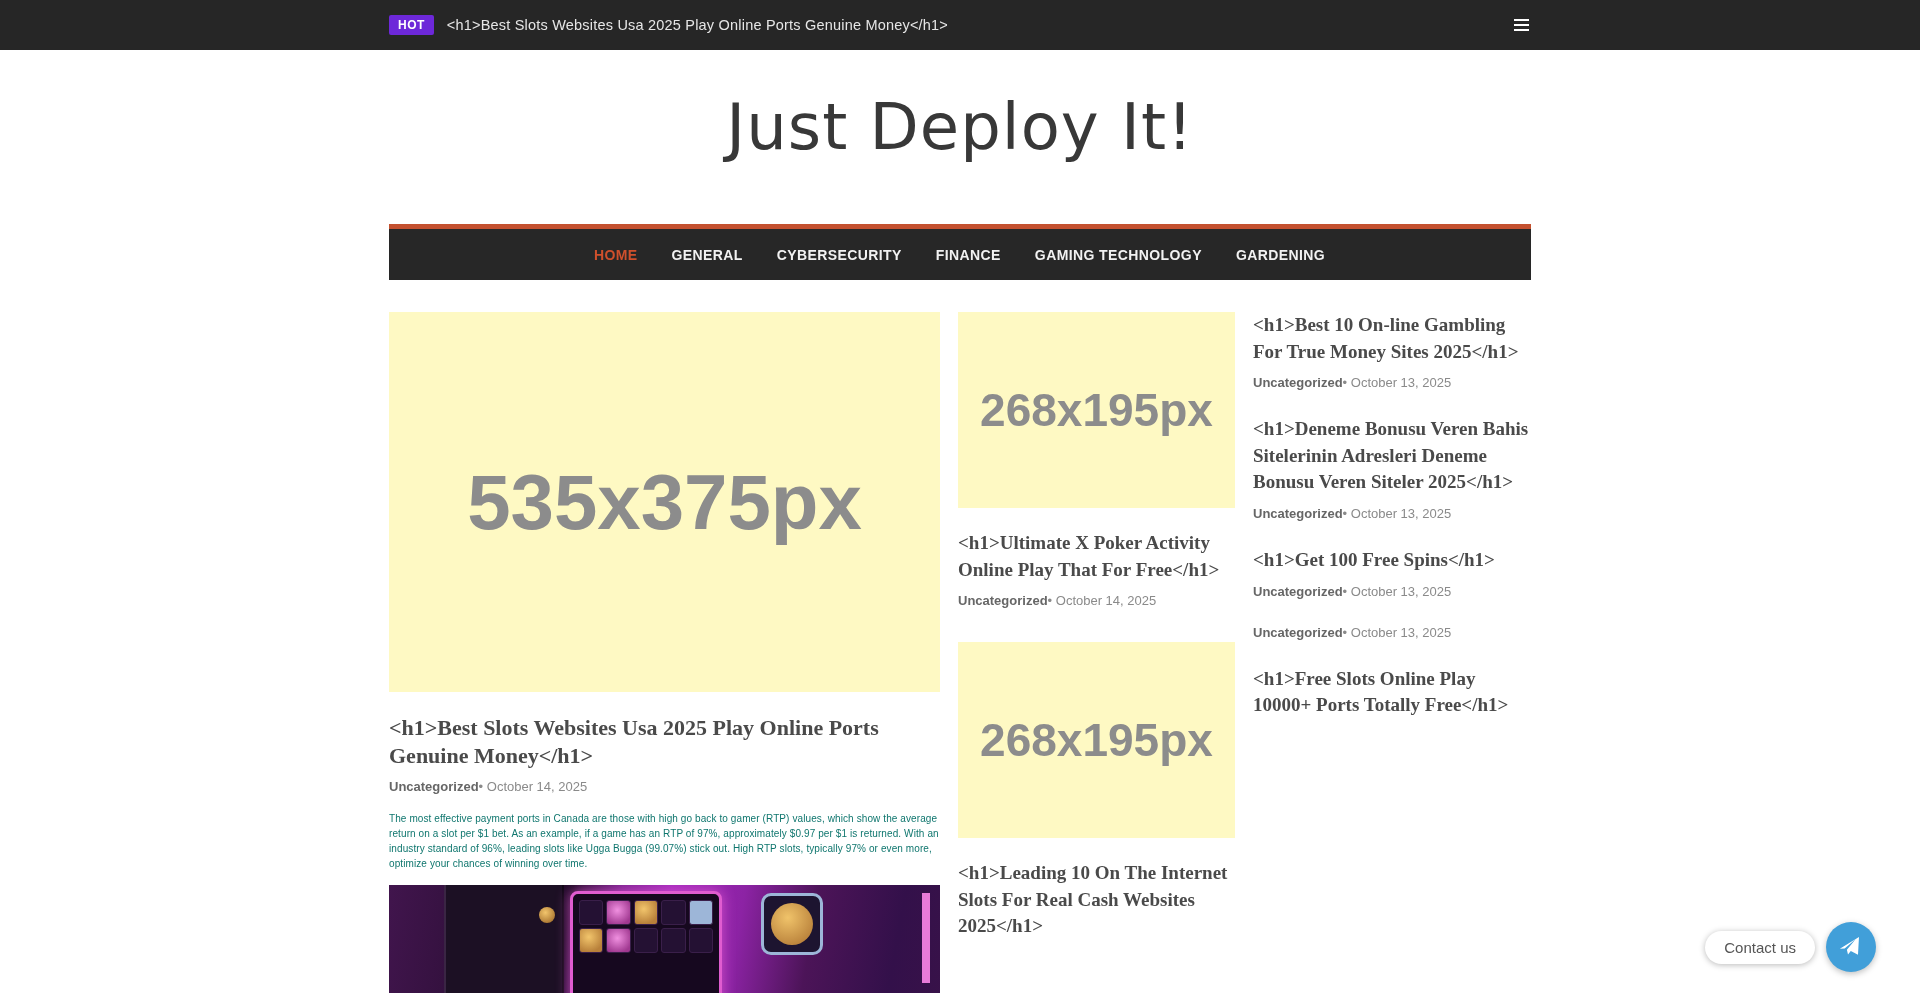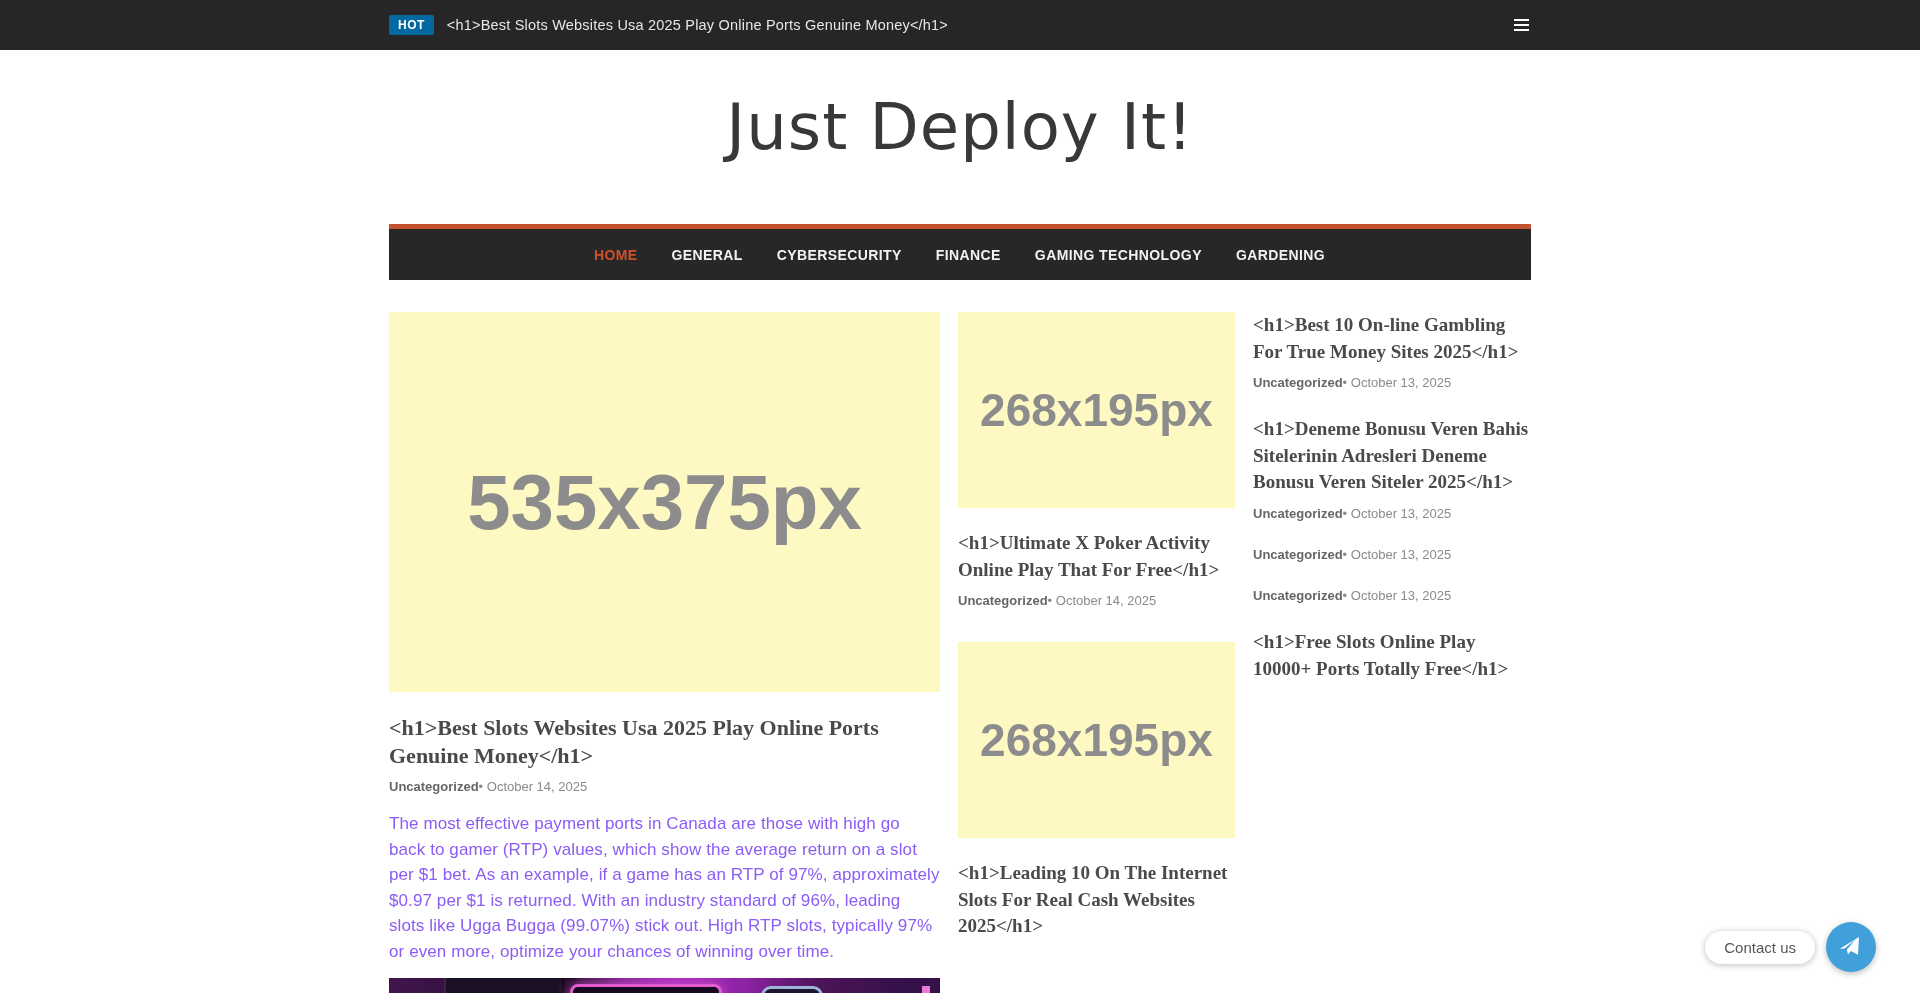--- a/index.html
+++ b/index.html
@@ -2,21 +2,21 @@
 <html><head>
 <meta charset="utf-8">
 <style>
   * { margin:0; padding:0; box-sizing:border-box; }
   html,body { width:1920px; height:993px; overflow:hidden; background:#ffffff;
               font-family:"Liberation Sans", sans-serif; }
 
   
   .topbar { height:50px; background:#262626; }
   .topbar-inner { width:1142px; height:100%; margin:0 auto; display:flex; align-items:center; }
-  .hot-badge { background:#0369a1; color:#fff; font-weight:bold; font-size:12px;
+  .hot-badge { background:#6d28d9; color:#fff; font-weight:bold; font-size:12px;
                letter-spacing:.5px; padding:3px 9px; border-radius:2px; }
   .topbar-headline { color:#e6e6e6; font-size:14.5px; margin-left:13px; letter-spacing:.2px; cursor:pointer; }
   .hamburger { margin-left:auto; cursor:pointer; padding:4px 2px; }
   .hamburger .bar { width:15px; height:2.6px; background:#ffffff; margin:2.6px 0; }
 
   
   .masthead { text-align:center; padding:40px 0 0; height:174px; }
   .site-title { display:inline-block; font-size:64px; font-weight:400; color:#383838;
                 letter-spacing:1px; cursor:pointer; font-family:"DejaVu Sans", sans-serif; }
 
@@ -41,21 +41,21 @@
 
   .post-title { font-family:Liberation Serif, serif; font-weight:700; color:#4a4a4a; cursor:pointer; }
   .featured-title { font-size:22px; line-height:1.26; margin-top:22px; }
   .small-title { font-size:19px; line-height:1.4; margin-top:22px; }
   .latest-title { font-size:19px; line-height:1.4; }
 
   .meta { font-size:13px; color:#8a8a8a; margin-top:10px; }
   .meta .cat { font-weight:bold; color:#666; cursor:pointer; }
   .meta .sep { color:#8a8a8a; }
 
-  .excerpt { font-size:17px; color:#8b5cf6; line-height:1.5; margin-top:17px; letter-spacing:.1px; }
+  .excerpt { font-size:10px; color:#0f766e; line-height:1.5; margin-top:17px; letter-spacing:.1px; }
 
   .latest-item { margin-bottom:26px; }
   .mid-article-2 { margin-top:34px; }
 
   
   .slots-image { margin-top:14px; height:370px; position:relative; overflow:hidden; cursor:pointer;
     background:linear-gradient(100deg,#41154d 0%,#2e0f38 18%,#1e0926 30%,#7b2090 38%,
                #a428bd 46%,#8c23a4 58%,#4c1458 70%,#33104a 84%,#3c1348 100%); }
   .slots-image .left-block { position:absolute; left:55px; top:0; width:120px; height:100%;
     background:#1c1024; border-left:2px solid #3a2544; border-right:2px solid #0e0714; }
@@ -179,20 +179,21 @@
 
     <div class="latest-item">
       <div class="post-title latest-title">&lt;h1&gt;Deneme Bonusu Veren Bahis Sitelerinin Adresleri Deneme Bonusu Veren Siteler 2025&lt;/h1&gt;</div>
       <div class="meta">
         <span class="cat">Uncategorized</span><span class="sep">•</span>
         <span class="date">October 13, 2025</span>
       </div>
     </div>
 
     <div class="latest-item">
+      <div class="post-title latest-title">&lt;h1&gt;Get 100 Free Spins&lt;/h1&gt;</div>
       <div class="meta">
         <span class="cat">Uncategorized</span><span class="sep">•</span>
         <span class="date">October 13, 2025</span>
       </div>
     </div>
 
     <div class="latest-item">
       <div class="meta">
         <span class="cat">Uncategorized</span><span class="sep">•</span>
         <span class="date">October 13, 2025</span>

